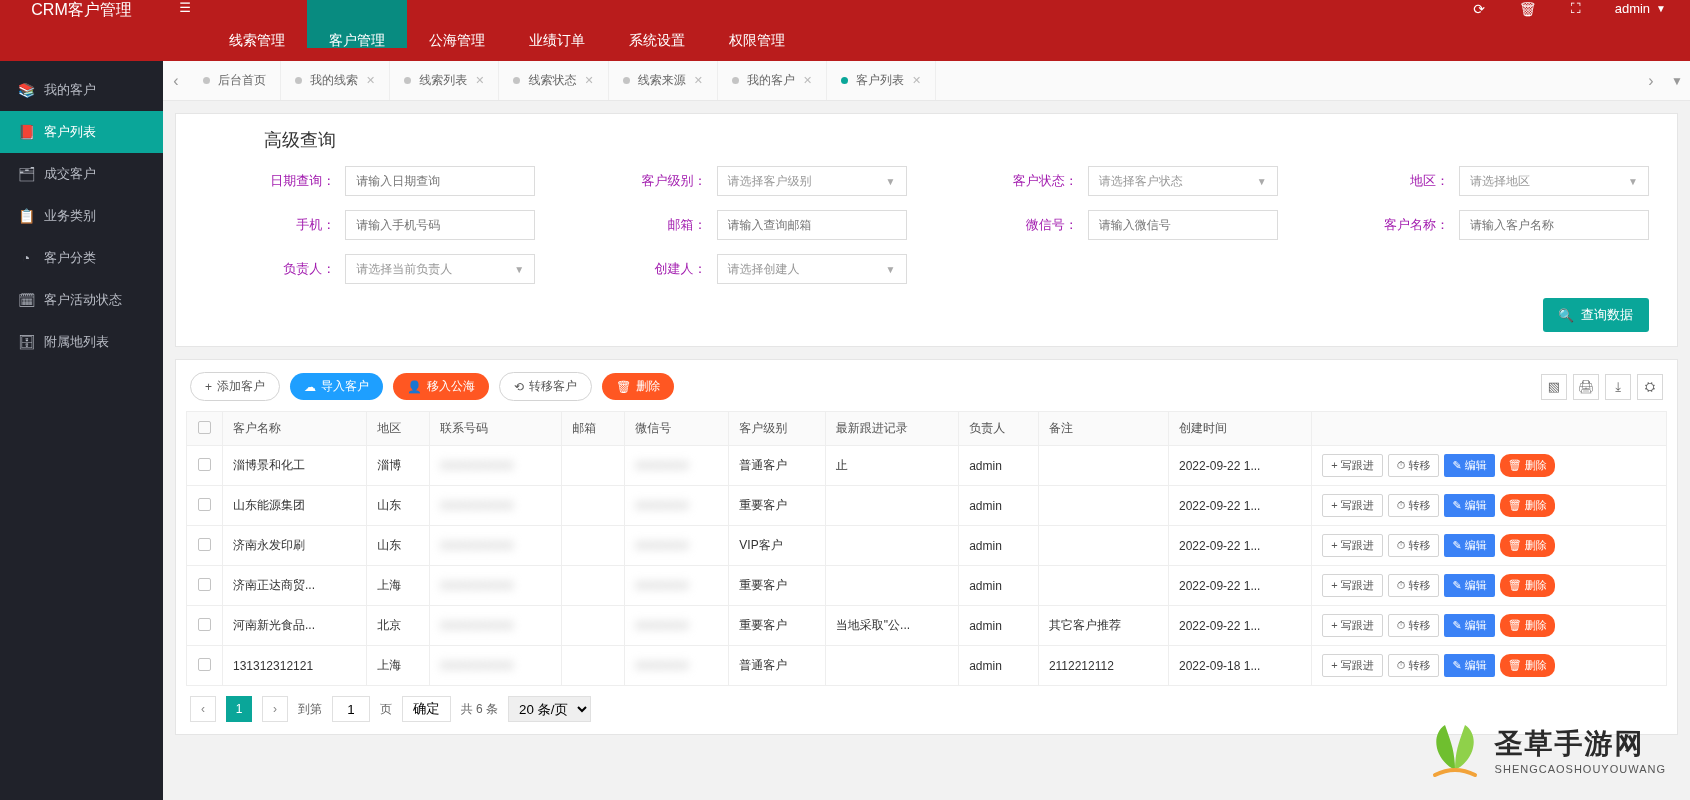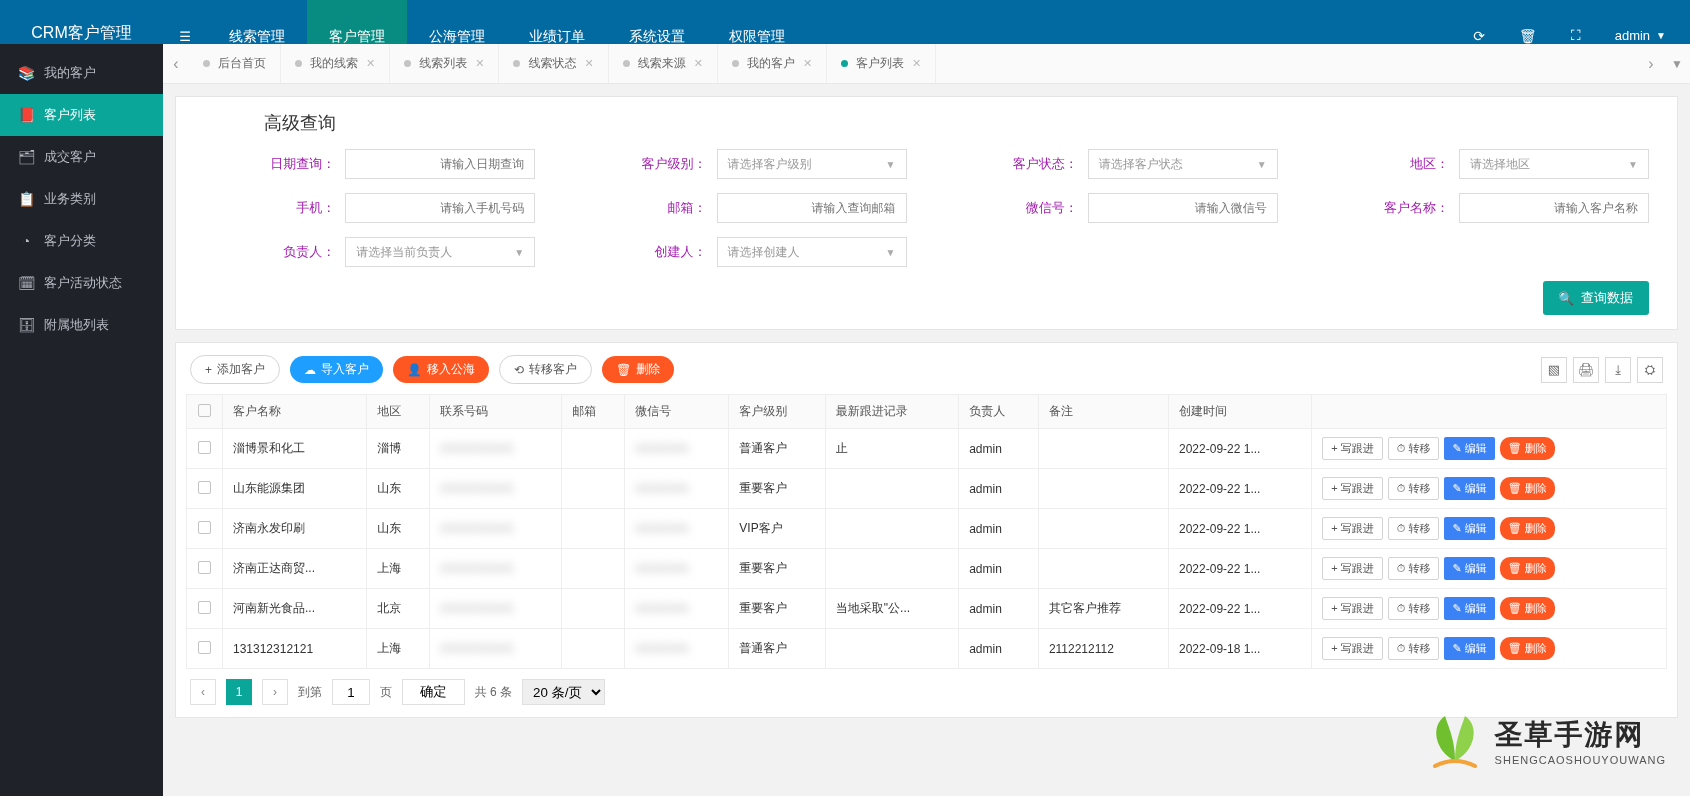--- a/index.html
+++ b/index.html
@@ -1,17 +1,17 @@
 <!DOCTYPE html>
 <html><head>
 <meta charset="utf-8">
 <style>
 * { margin: 0; padding: 0; box-sizing: border-box; }
 body { font-family: "Microsoft YaHei", Arial, sans-serif; font-size: 13px; color: #333; background: #fff; width: 1690px; height: 800px; overflow: hidden; position: relative; }
-.header { background: #0369a1; height: 44px; display: flex; align-items: flex-end; color: #fff; }
+.header { background: #b91c1c; height: 61px; display: flex; align-items: flex-start; color: #fff; }
 .logo { width: 163px; text-align: center; font-size: 16px; font-weight: 500; }
 .nav-toggle { width: 44px; text-align: center; cursor: pointer; }
 .nav-menu { display: flex; height: 48px; }
 .nav-item { padding: 16px 22px; line-height: 48px; cursor: pointer; font-size: 14px; }
 .nav-item.active { background: #088b80; }
 .header-right { margin-left: auto; display: flex; align-items: center; gap: 34px; padding-right: 24px; }
 .header-icon { cursor: pointer; font-size: 14px; }
 .user-section { cursor: pointer; display: flex; align-items: center; gap: 6px; }
 .caret-down { font-size: 10px; }
 
@@ -29,21 +29,21 @@
 .tab.active .dot { background: #0aa699; }
 .tab .dot { width: 7px; height: 7px; border-radius: 50%; background: #c4c4c4; }
 .tab-close { color: #bbb; font-size: 11px; cursor: pointer; }
 
 .content-wrap { padding: 12px; flex: 1; overflow: auto; }
 .panel { background: #fff; border: 1px solid #e5e5e5; padding: 14px 28px; margin-bottom: 12px; }
 .panel-title { font-size: 18px; margin-bottom: 14px; margin-left: 60px; }
 .search-grid { display: grid; grid-template-columns: repeat(4, 1fr); gap: 14px 40px; }
 .search-field { display: flex; align-items: center; gap: 10px; justify-content: flex-end; }
 .search-label { width: 78px; text-align: right; font-size: 13px; color: #a21caf; }
-.search-input, .search-select { flex: 1; max-width: 190px; height: 30px; border: 1px solid #dcdcdc; padding: 0 10px; font-size: 12px; color: #333; outline: none; text-align: right; }
+.search-input, .search-select { flex: 1; max-width: 190px; height: 30px; border: 1px solid #dcdcdc; padding: 0 10px; font-size: 12px; color: #333; outline: none; }
 .search-select { appearance: none; background: #fff; cursor: pointer; position: relative; display: flex; align-items: center; justify-content: space-between; color: #999; }
 .select-caret { color: #aaa; font-size: 10px; }
 .search-actions { display: flex; justify-content: flex-end; margin-top: 14px; }
 .btn-query { background: #0aa699; color: #fff; border: none; padding: 8px 16px; border-radius: 3px; cursor: pointer; display: flex; align-items: center; gap: 6px; font-size: 13px; }
 
 .table-panel { background: #fff; border: 1px solid #e5e5e5; padding: 10px; }
 .toolbar { display: flex; align-items: center; gap: 10px; padding: 2px 4px 10px; }
 .btn { border: none; border-radius: 30px; padding: 5px 14px; font-size: 12px; cursor: pointer; display: inline-flex; align-items: center; gap: 5px; }
 .btn-outline { background: #fff; border: 1px solid #d4d4d4; color: #555; }
 .btn-blue { background: #1e9fff; color: #fff; }
@@ -62,23 +62,23 @@
 .mini-btn { border: none; padding: 3px 8px; font-size: 11px; border-radius: 2px; cursor: pointer; display: inline-flex; align-items: center; gap: 3px; white-space: nowrap; }
 .mini-outline { background: #fff; border: 1px solid #d4d4d4; color: #555; }
 .mini-green { background: #3b82f6; color: #fff; }
 .mini-red { background: #ff5722; color: #fff; border-radius: 10px; }
 
 .pagination { display: flex; align-items: center; gap: 10px; padding: 10px 4px 2px; font-size: 12px; color: #666; }
 .page-btn { width: 26px; height: 26px; border: 1px solid #e0e0e0; background: #fff; display: flex; align-items: center; justify-content: center; cursor: pointer; color: #888; }
 .page-btn.active { background: #0aa699; color: #fff; border-color: #0aa699; }
 .page-input { width: 38px; height: 26px; border: 1px solid #e0e0e0; text-align: center; }
 .page-select { height: 26px; border: 1px solid #e0e0e0; padding: 0 6px; }
-.page-confirm { height: 26px; padding: 0 17px; border: 1px solid #e0e0e0; background: #fff; cursor: pointer; }
-
-.watermark { position: absolute; right: 24px; bottom: 29px; display: flex; align-items: center; gap: 10px; pointer-events: none; }
+.page-confirm { height: 26px; padding: 0 10px; border: 1px solid #e0e0e0; background: #fff; cursor: pointer; }
+
+.watermark { position: absolute; right: 24px; bottom: 20px; display: flex; align-items: center; gap: 10px; pointer-events: none; }
 .wm-logo { width: 60px; height: 60px; }
 .wm-text { display: flex; flex-direction: column; }
 .wm-title { font-size: 28px; font-weight: 700; color: #2a2a2a; letter-spacing: 2px; }
 .wm-sub { font-size: 11px; letter-spacing: 1px; color: #555; }
 </style>
 </head>
 <body>
 
 <div class="header">
   <div class="logo">CRM客户管理</div>

